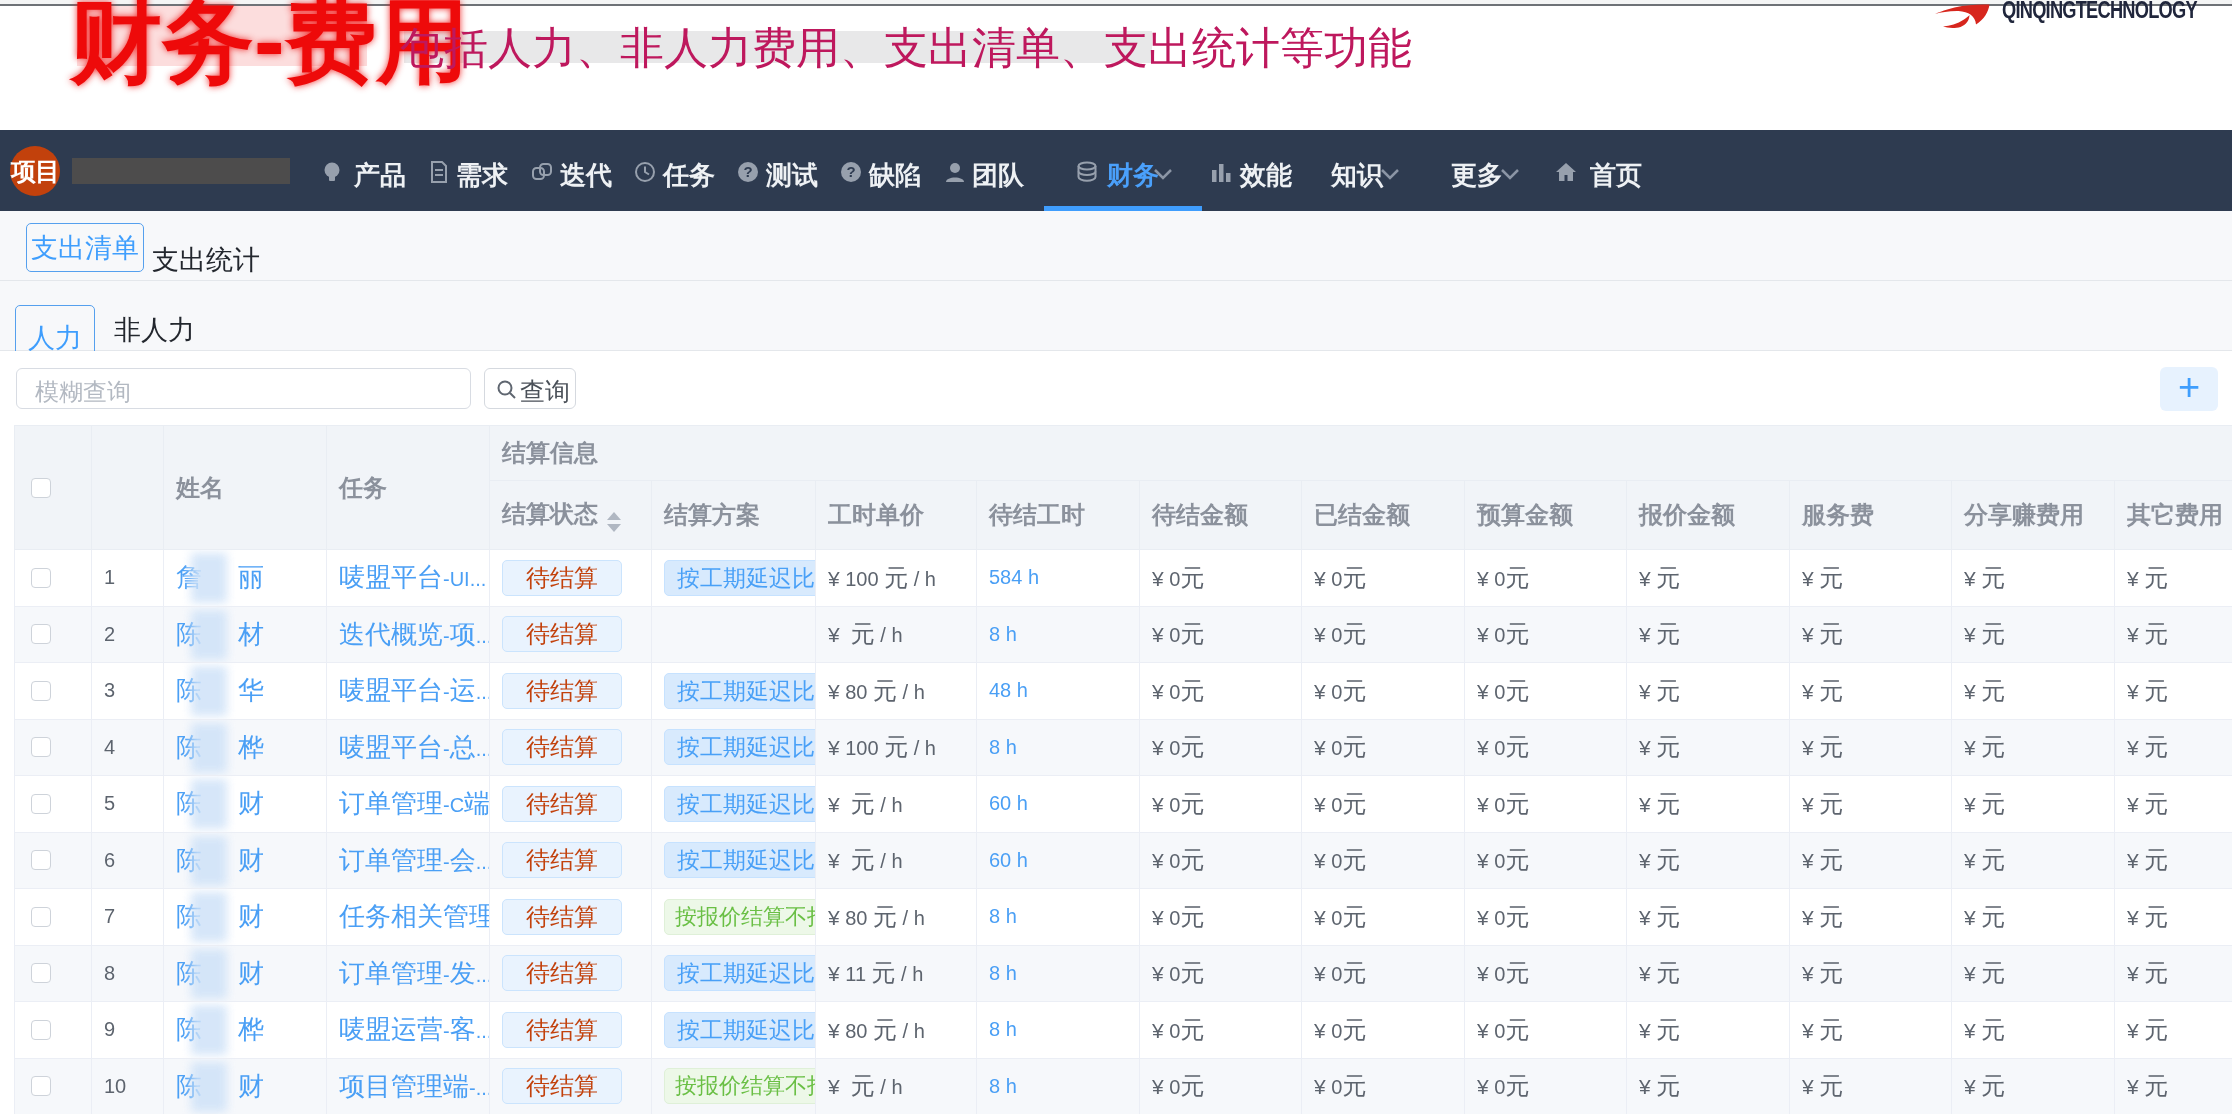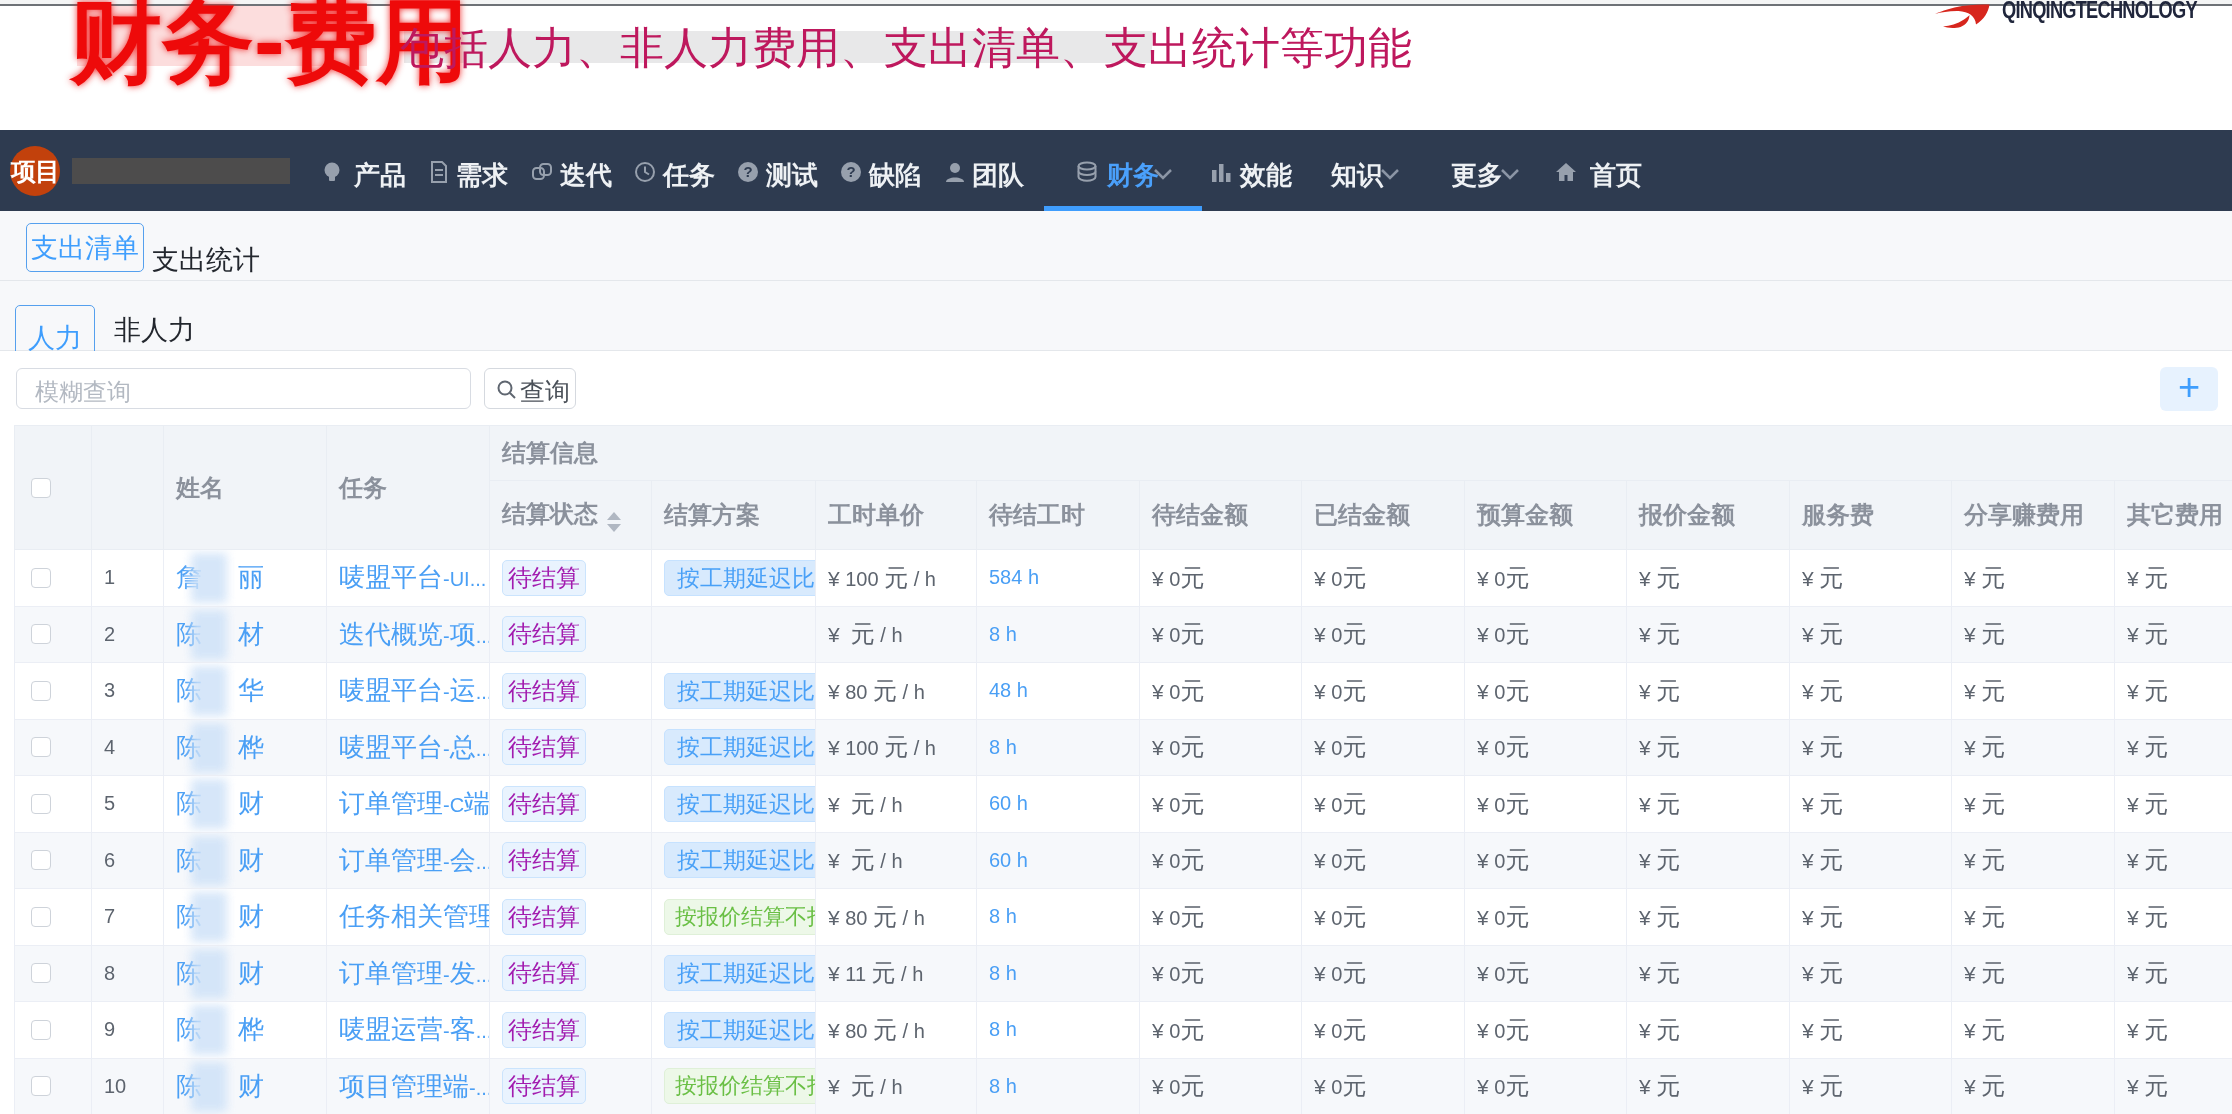--- a/index.html
+++ b/index.html
@@ -54,22 +54,22 @@
     text-align:left; vertical-align:middle; padding:0 0 0 12px; }
   #tbl thead td, #tbl thead th { background:#f1f4f8; color:#8b919c; font-size:24px; font-weight:bold; }
   #tbl tbody tr { height:56.5px; }
   #tbl tbody td { font-size:20px; color:#5d646e; border-color:#ebeef5; }
   #tbl tbody tr.alt td { background:#f6f8fb; }
   #tbl tbody td.lnk, #tbl tbody td.lnk span, .lnk { color:#4a9ff5; }
   .cjk { font-size:26px; }
   .cjs { font-size:24px; }
   .yen { font-size:21px; }
   .cbx { width:20px; height:20px; border:1.5px solid #ced3da; border-radius:4px; background:#fff; margin-left:16px; }
-  .tagb { display:inline-block; height:36px; line-height:34px; border-radius:5px; padding:0 5px;
-    background:#e9f3fe; border:1px solid #cbe4fd; color:#a21caf; font-size:24px; }
+  .tagb { display:inline-block; height:36px; line-height:34px; border-radius:5px; padding:0 23px;
+    background:#e9f3fe; border:1px solid #cbe4fd; color:#c2410c; font-size:24px; }
   .tagp { display:inline-block; height:36px; line-height:34px; border-radius:5px; padding:0 12px;
     background:#d8eafd; border:1px solid #c6e2ff; color:#49a0f7; font-size:23px; }
   .tagg { display:inline-block; height:36px; line-height:34px; border-radius:5px; padding:0 10px;
     background:#edf8e8; border:1px solid #dff0d8; color:#6abf45; font-size:22px; }
   .blob { position:absolute; left:27px; top:3px; width:36px; height:50px; background:#cfe2f8;
     filter:blur(5px); opacity:.85; }
   .sp { display:inline-block; width:36px; }
   td.namec { position:relative; }
   .srt { display:inline-block; width:0; height:0; border-left:7px solid transparent; border-right:7px solid transparent; }
 </style>

